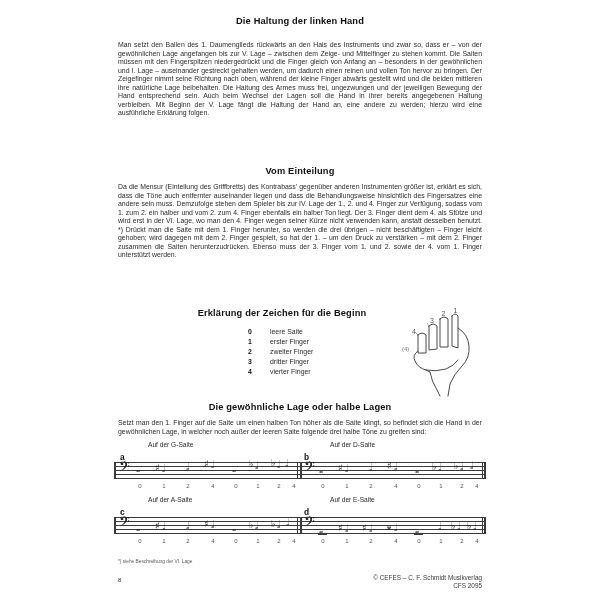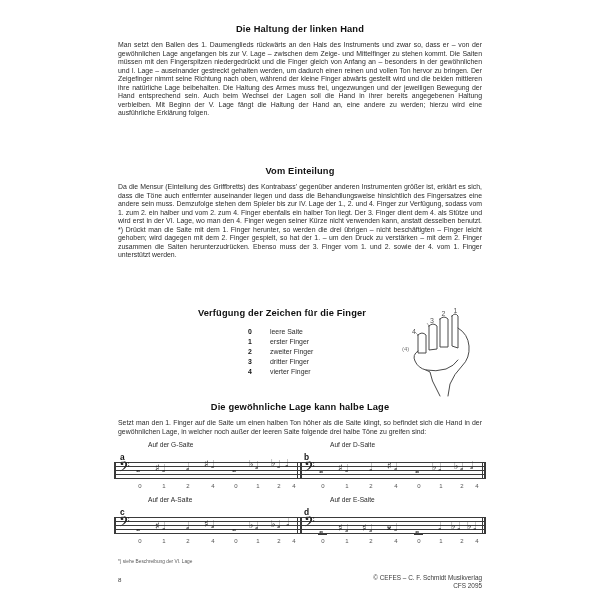--- a/index.html
+++ b/index.html
@@ -36,21 +36,21 @@
     font-size: 6.9px;
     line-height: 8.55px;
     text-align: justify;
     margin: 0;
     color: #2b2b2b;
     -webkit-hyphens: none;
     hyphens: none;
   }
 
   
-  .sec1-title { position: absolute; left: 118px; top: 24px; width: 364px; }
+  .sec1-title { position: absolute; left: 118px; top: 16px; width: 364px; }
   .sec1-body  { position: absolute; left: 118px; top: 41px; width: 364px; }
 
   
   .sec2-title { position: absolute; left: 118px; top: 166px; width: 364px; }
   .sec2-body  { position: absolute; left: 118px; top: 183px; width: 364px; }
 
   
   .sec3-title { position: absolute; left: 118px; top: 308px; width: 328px; }
   .legend {
     position: absolute;
@@ -210,21 +210,21 @@
   </div>
 
   <div class="sec2-title">
     <h2 class="section-title">Vom Einteilung</h2>
   </div>
   <div class="sec2-body">
     <p class="para">Da die Mensur (Einteilung des Griffbretts) des Kontrabass' gegenüber anderen Instrumenten größer ist, erklärt es sich, dass die Töne auch entfernter auseinander liegen und dass die Behandlungsweise hinsichtlich des Fingersatzes eine andere sein muss. Demzufolge stehen dem Spieler bis zur IV. Lage der 1., 2. und 4. Finger zur Verfügung, sodass vom 1. zum 2. ein halber und vom 2. zum 4. Finger ebenfalls ein halber Ton liegt. Der 3. Finger dient dem 4. als Stütze und wird erst in der VI. Lage, wo man den 4. Finger wegen seiner Kürze nicht verwenden kann, anstatt desselben benutzt. *) Drückt man die Saite mit dem 1. Finger herunter, so werden die drei übrigen – nicht beschäftigten – Finger leicht gehoben; wird dagegen mit dem 2. Finger gespielt, so hat der 1. – um den Druck zu verstärken – mit dem 2. Finger zusammen die Saiten herunterzudrücken. Ebenso muss der 3. Finger vom 1. und 2. sowie der 4. vom 1. Finger unterstützt werden.</p>
   </div>
 
   <div class="sec3-title">
-    <h2 class="section-title">Verfügung der Zeichen für die Finger</h2>
+    <h2 class="section-title">Erklärung der Zeichen für die Beginn</h2>
   </div>
 
   <div class="legend">
     <div class="legend-row">
       <span class="legend-num">0</span>
       <span class="legend-label">leere Saite</span>
     </div>
     <div class="legend-row">
       <span class="legend-num">1</span>
       <span class="legend-label">erster Finger</span>
@@ -267,21 +267,21 @@
       </g>
       <text x="6" y="45" fill="#777" font-family="'Liberation Sans', sans-serif" font-size="6">(4)</text>
       <g stroke="#777" stroke-width="0.6" fill="none">
         <path d="M22 29 L19 26"></path>
         <path d="M33 20 L31 17"></path>
       </g>
     </svg>
   </div>
 
   <div class="sec4-title">
-    <h2 class="section-title">Die gewöhnliche Lage kann halbe Lage</h2>
+    <h2 class="section-title">Die gewöhnliche Lage oder halbe Lagen</h2>
   </div>
   <div class="sec4-body">
     <p class="para">Setzt man den 1. Finger auf die Saite um einen halben Ton höher als die Saite klingt, so befindet sich die Hand in der gewöhnlichen Lage, in welcher noch außer der leeren Saite folgende drei halbe Töne zu greifen sind:</p>
   </div>
 
   <div class="music-block">
 
     <div class="sys">
       <span class="staff-caption" style="left:34px; top:0px;">Auf der G-Saite</span>
       <span class="staff-caption" style="left:216px; top:0px;">Auf der D-Saite</span>

